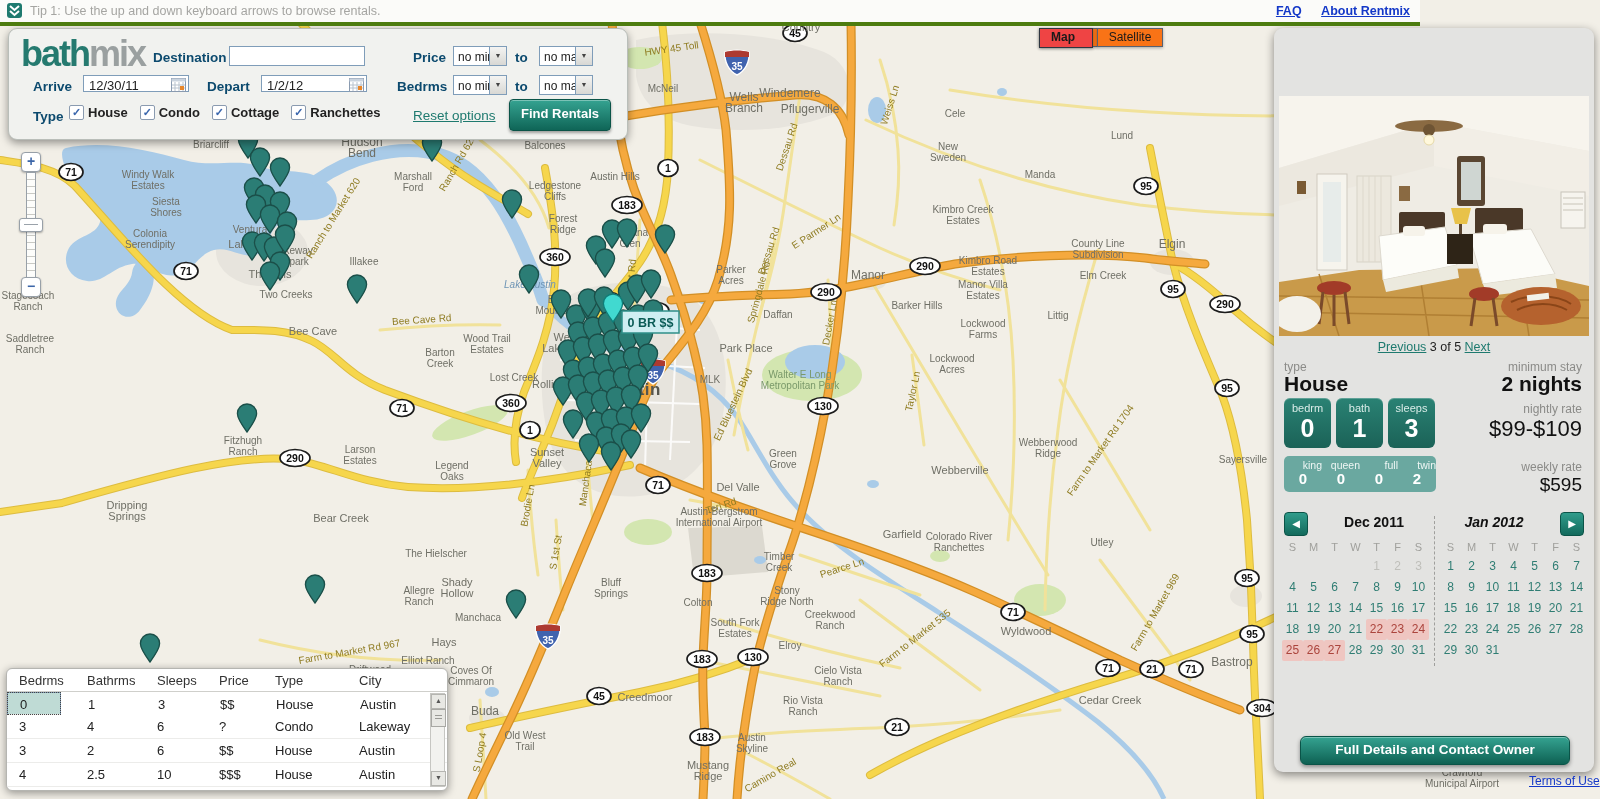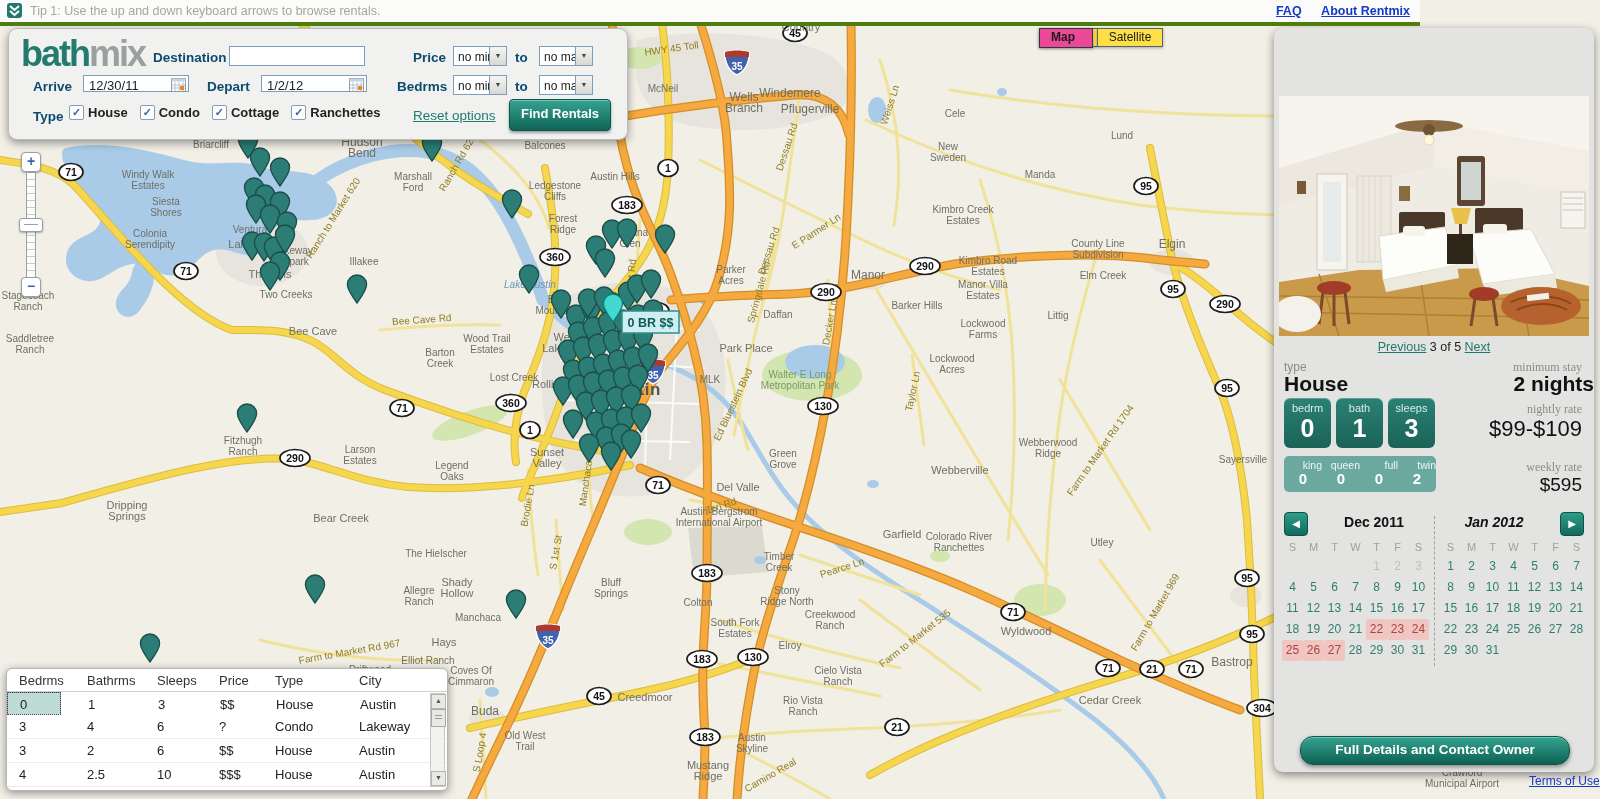--- a/index.html
+++ b/index.html
@@ -23,23 +23,23 @@
   .zbtn{position:absolute;width:18px;height:18px;background:#fff;border:1px solid #98a0a8;border-radius:4px;
         color:#3c66a8;font-weight:bold;font-size:14px;line-height:16px;text-align:center;z-index:2;
         box-shadow:0 1px 2px rgba(0,0,0,.3);cursor:pointer;}
   #ztrack{position:absolute;left:26px;top:172px;width:8px;height:104px;background:#fdfdfb;border:1px solid #98a0a8;z-index:2;
           background-image:repeating-linear-gradient(to bottom,transparent 0 6px,#c9c9c4 6px 7px);}
   #zthumb{position:absolute;left:19px;top:218px;width:22px;height:12px;background:#fff;border:1px solid #98a0a8;
           border-radius:3px;z-index:2;box-shadow:0 1px 2px rgba(0,0,0,.3);cursor:pointer;}
   #zthumb:after{content:"";position:absolute;left:4px;right:4px;top:5px;border-top:1px solid #9aa2aa;}
   
   #map-type{position:absolute;left:1040px;top:28px;display:flex;z-index:3;}
-  .mbtn{height:17px;line-height:17px;padding:0 11px;font-size:12px;background:#fde047;color:#1a1a1a;
+  .mbtn{height:17px;line-height:17px;padding:0 11px;font-size:12px;background:#f97316;color:#1a1a1a;
         border:1px solid #596170;margin-left:-1px;box-shadow:0 1px 3px rgba(0,0,0,.3);cursor:pointer;}
-  .mbtn.sel{font-weight:bold;background:#ec4899;border-color:#2f3640;}
+  .mbtn.sel{font-weight:bold;background:#ef4444;border-color:#2f3640;}
   
   #search{position:absolute;left:8px;top:28px;width:618px;height:110px;background:#f1f2ef;
           border:1px solid #b9beb9;border-radius:9px;box-shadow:0 3px 9px rgba(0,0,0,.4);z-index:4;}
   #logo{position:absolute;left:12px;top:4px;font-size:36px;font-weight:bold;letter-spacing:-2px;}
   #logo .l1{color:#257a6f;} #logo .l2{color:#9aa0a0;}
   .flabel{position:absolute;font-size:13.5px;font-weight:bold;color:#0c4a6e;}
   .tinput{position:absolute;height:20px;background:#fff;border:1px solid #7f9db9;font-size:13px;color:#222;padding:0 4px;box-sizing:border-box;}
   .dinput{position:absolute;height:17px;background:#fff;border:1px solid #7f9db9;box-sizing:border-box;cursor:text;}
   .dinput .dval{position:absolute;left:5px;top:2px;font-size:13px;color:#222;}
   .cal-ic{position:absolute;right:2px;top:2px;width:15px;height:14px;}
@@ -71,33 +71,33 @@
   .mvalue{position:absolute;font-size:21px;font-weight:bold;color:#111;}
   #badges{position:absolute;left:10px;top:370px;display:flex;gap:5px;}
   .badge{width:47px;height:50px;background:linear-gradient(#2a8274,#1b6257);border-radius:6px;text-align:center;
          box-shadow:inset 0 1px 0 rgba(255,255,255,.25);}
   .badge-lbl{font-size:11px;color:#d9ece8;margin-top:4px;}
   .badge-val{font-size:25px;font-weight:bold;color:#fff;line-height:28px;}
   #beds-box{position:absolute;left:10px;top:428px;width:152px;height:36px;background:#6aa8a0;border-radius:5px;
             display:grid;grid-template-columns:repeat(4,1fr);text-align:center;}
   .bed-lbl{font-size:10.5px;color:#eef6f4;margin-top:3px;text-align:right;}
   .bed-val{font-size:15px;font-weight:bold;color:#fff;line-height:15px;}
-  .rlabel{position:absolute;right:12px;font-size:12px;color:#8b8b88;text-align:right;font-family:Liberation Serif, serif;}
+  .rlabel{position:absolute;right:12px;font-size:12px;color:#8b8b88;text-align:right;}
   .rvalue{position:absolute;right:12px;font-weight:normal;color:#111;text-align:right;}
   .cal-nav{position:absolute;top:484px;width:22px;height:22px;background:linear-gradient(#2f9c8b,#136a5c);
            border:1px solid #0b5448;border-radius:4px;color:#fff;text-align:center;line-height:21px;font-size:10px;cursor:pointer;}
   .cal-month{position:absolute;top:486px;width:140px;text-align:center;font-size:14px;font-weight:bold;color:#111;}
   .cal{position:absolute;top:510px;width:147px;display:grid;grid-template-columns:repeat(7,1fr);}
   .dh{height:18px;line-height:18px;text-align:center;font-size:11px;color:#a0a09c;}
   .dy{height:21px;line-height:21px;text-align:center;font-size:12px;color:#2f7d73;border-radius:2px;cursor:pointer;}
   .dy.muted{color:#bfbfba;}
   .dy.booked{color:#ab443c;background:#efc6c1;}
   #cal-divider{position:absolute;left:160px;top:488px;height:150px;border-left:1px dashed #9f9f9c;}
   #lp-cta{position:absolute;left:26px;top:708px;width:268px;height:27px;background:linear-gradient(#35a391,#0e6153);
-          border:1px solid #0a5448;border-radius:13px;color:#fff;font-weight:bold;font-size:13.5px;text-align:center;
+          border:1px solid #0a5448;border-radius:6px;color:#fff;font-weight:bold;font-size:13.5px;text-align:center;
           line-height:26px;box-shadow:inset 0 1px 0 rgba(255,255,255,.35),0 2px 4px rgba(0,0,0,.4);cursor:pointer;}
   #terms{position:absolute;left:1529px;top:774px;font-size:12px;color:#1438c8;text-decoration:underline;z-index:6;cursor:pointer;}
   
   #rtable{position:absolute;left:6px;top:668px;width:442px;height:123px;background:#fff;border:1px solid #b5b5b1;
           border-radius:6px;box-shadow:0 2px 8px rgba(0,0,0,.4);z-index:4;box-sizing:border-box;}
   #tbl-head{position:relative;height:22px;border-bottom:1px solid #cfcfcb;}
   #tbl-head .tc{font-weight:normal;color:#333;font-size:13px;top:4px;}
   .trow{position:relative;height:23px;border-bottom:1px solid #ececea;cursor:pointer;}
   .trow.sel{background:#bfdbd5;outline:1px dotted #444;outline-offset:-1px;}
   .tc{position:absolute;font-size:13px;color:#222;top:4px;}
@@ -757,21 +757,21 @@
       </svg>
     </div>
     <div id="lp-pager">
       <a>Previous</a>
       <span>3 of 5</span>
       <a>Next</a>
     </div>
     <span class="mlabel" style="left:10px;top:332px;">type</span>
     <span class="mvalue" style="left:10px;top:344px;">House</span>
     <span class="rlabel" style="top:332px;">minimum stay</span>
-    <span class="mvalue" style="right:0;left:auto;top:344px;">2 nights</span>
+    <span class="mvalue" style="right:12px;left:auto;top:344px;">2 nights</span>
     <div id="badges">
         <div class="badge">
           <div class="badge-lbl">bedrm</div>
           <div class="badge-val">0</div>
         </div>
         <div class="badge">
           <div class="badge-lbl">bath</div>
           <div class="badge-val">1</div>
         </div>
         <div class="badge">

